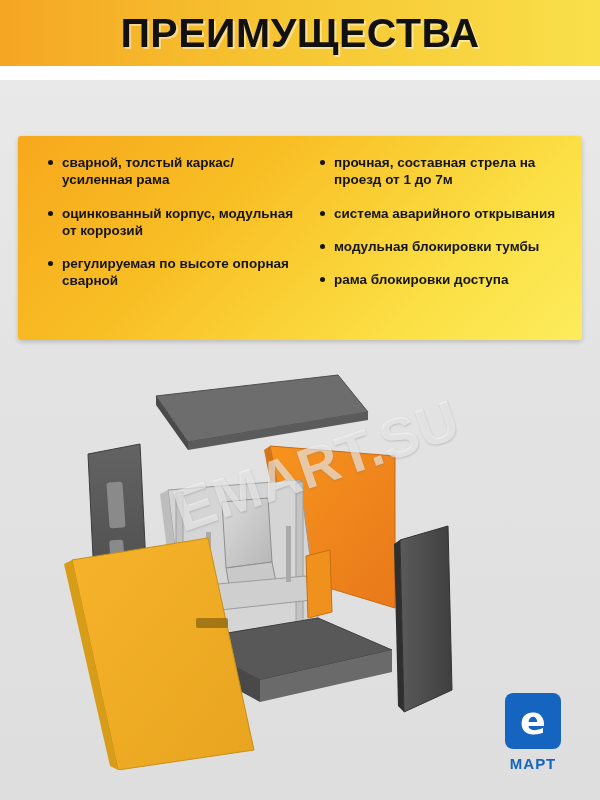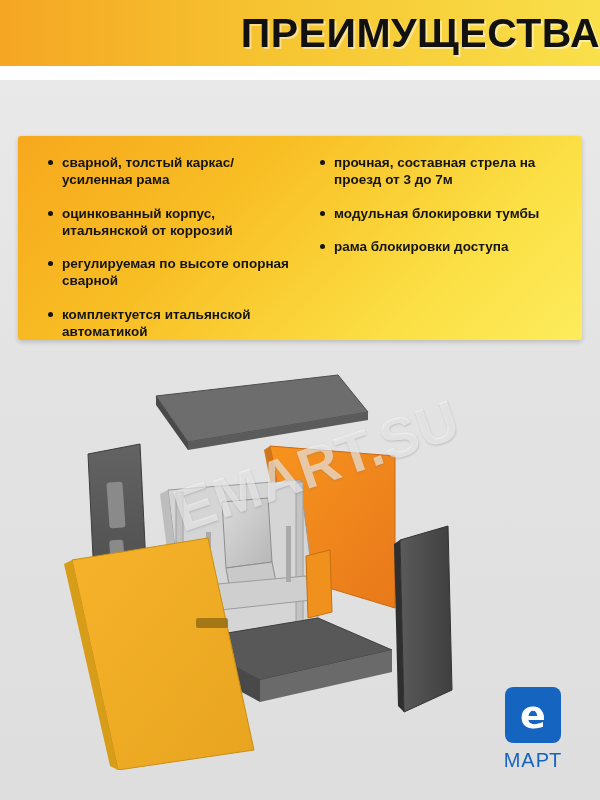--- a/index.html
+++ b/index.html
@@ -23,21 +23,21 @@
 
   
   .header {
     position: absolute;
     left: 0; top: 0;
     width: 600px;
     height: 66px;
     background: linear-gradient(90deg, #f5a623 0%, #f6c431 45%, #f9e04a 100%);
     display: flex;
     align-items: center;
-    justify-content: flex-end;
+    justify-content: center;
   }
   .header-title {
     font-size: 41px;
     font-weight: 800;
     letter-spacing: 0.5px;
     color: #111111;
     text-shadow: 2px 2px 0 rgba(255,255,255,0.45);
     white-space: nowrap;
   }
 
@@ -140,46 +140,46 @@
   }
   .logo-badge span {
     color: #ffffff;
     font-size: 38px;
     font-weight: 700;
     line-height: 1;
     font-family: "DejaVu Sans", sans-serif;
   }
   .logo-text {
     margin-top: 6px;
-    font-size: 20px;
-    font-weight: 400;
+    font-size: 15px;
+    font-weight: 700;
     color: #1565c0;
     letter-spacing: 1px;
   }
 </style>
 </head>
 <body>
 
 <div class="page">
 
   <div class="header">
     <div class="header-title">ПРЕИМУЩЕСТВА</div>
   </div>
 
   <div class="body-bg"></div>
 
   <div class="features-card">
     <div class="features-col">
       <div class="feature-item">сварной, толстый каркас/ усиленная рама</div>
-      <div class="feature-item">оцинкованный корпус, итальянской от коррозий</div>
+      <div class="feature-item">оцинкованный корпус, модульная от коррозий</div>
       <div class="feature-item">регулируемая по высоте опорная сварной</div>
-      <div class="feature-item">комплектуется итальянской автоматикой</div>
     </div>
     <div class="features-col">
-      <div class="feature-item">прочная, составная стрела на проезд от 3 до 7м</div>
+      <div class="feature-item">прочная, составная стрела на проезд от 1 до 7м</div>
+      <div class="feature-item">система аварийного открывания</div>
       <div class="feature-item">модульная блокировки тумбы</div>
       <div class="feature-item">рама блокировки доступа</div>
     </div>
   </div>
 
   <div class="illustration">
     <svg width="600" height="420" viewBox="0 0 600 420" xmlns="http://www.w3.org/2000/svg">
       <defs>
         <linearGradient id="gOrange" x1="0" y1="0" x2="1" y2="1">
           <stop offset="0%" stop-color="#f7931e"></stop>

